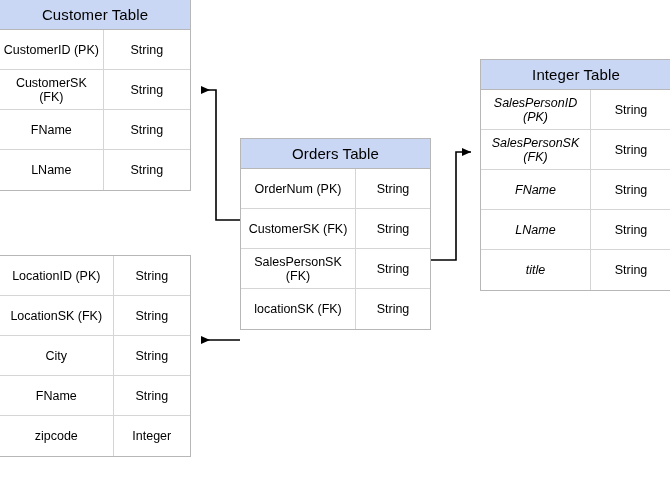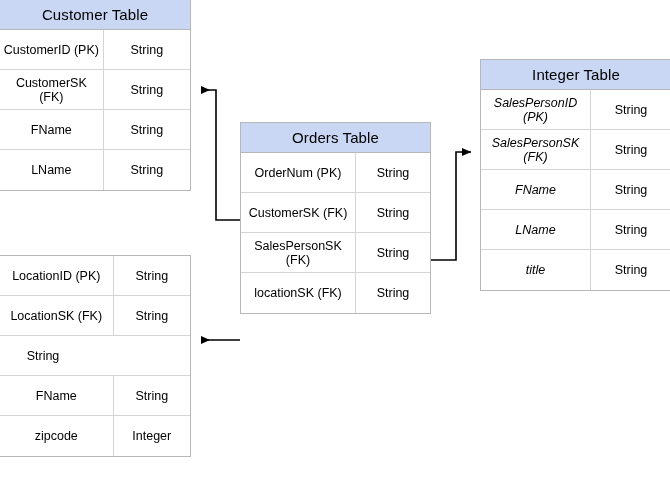--- a/index.html
+++ b/index.html
@@ -65,21 +65,21 @@
   }
   
   #table-customer { left: -1px; top: -1px; width: 192px; }
   #table-customer .cell-name { width: 114px; }
   #table-customer .cell-type { width: 95px; }
 
   #table-location { left: -1px; top: 255px; width: 192px; }
   #table-location .cell-name { width: 128px; }
   #table-location .cell-type { width: 86px; }
 
-  #table-orders { left: 240px; top: 122px; width: 191px; }
+  #table-orders { left: 240px; top: 138px; width: 191px; }
   #table-orders .cell-name { width: 115px; }
   #table-orders .cell-type { width: 74px; }
 
   #table-employee { left: 480px; top: 59px; width: 192px; }
   #table-employee .cell-name { width: 110px; font-style: italic; }
   #table-employee .cell-type { width: 80px; }
 
   svg.connectors {
     position: absolute;
     left: 0;
@@ -134,20 +134,21 @@
   <div class="er-table" id="table-location">
     <div class="tbl-row">
       <div class="cell cell-name">LocationID (PK)</div>
       <div class="cell cell-type">String</div>
     </div>
     <div class="tbl-row">
       <div class="cell cell-name">LocationSK (FK)</div>
       <div class="cell cell-type">String</div>
     </div>
     <div class="tbl-row">
+      <div class="cell cell-name">City</div>
       <div class="cell cell-type">String</div>
     </div>
     <div class="tbl-row">
       <div class="cell cell-name">FName</div>
       <div class="cell cell-type">String</div>
     </div>
     <div class="tbl-row">
       <div class="cell cell-name">zipcode</div>
       <div class="cell cell-type">Integer</div>
     </div>

